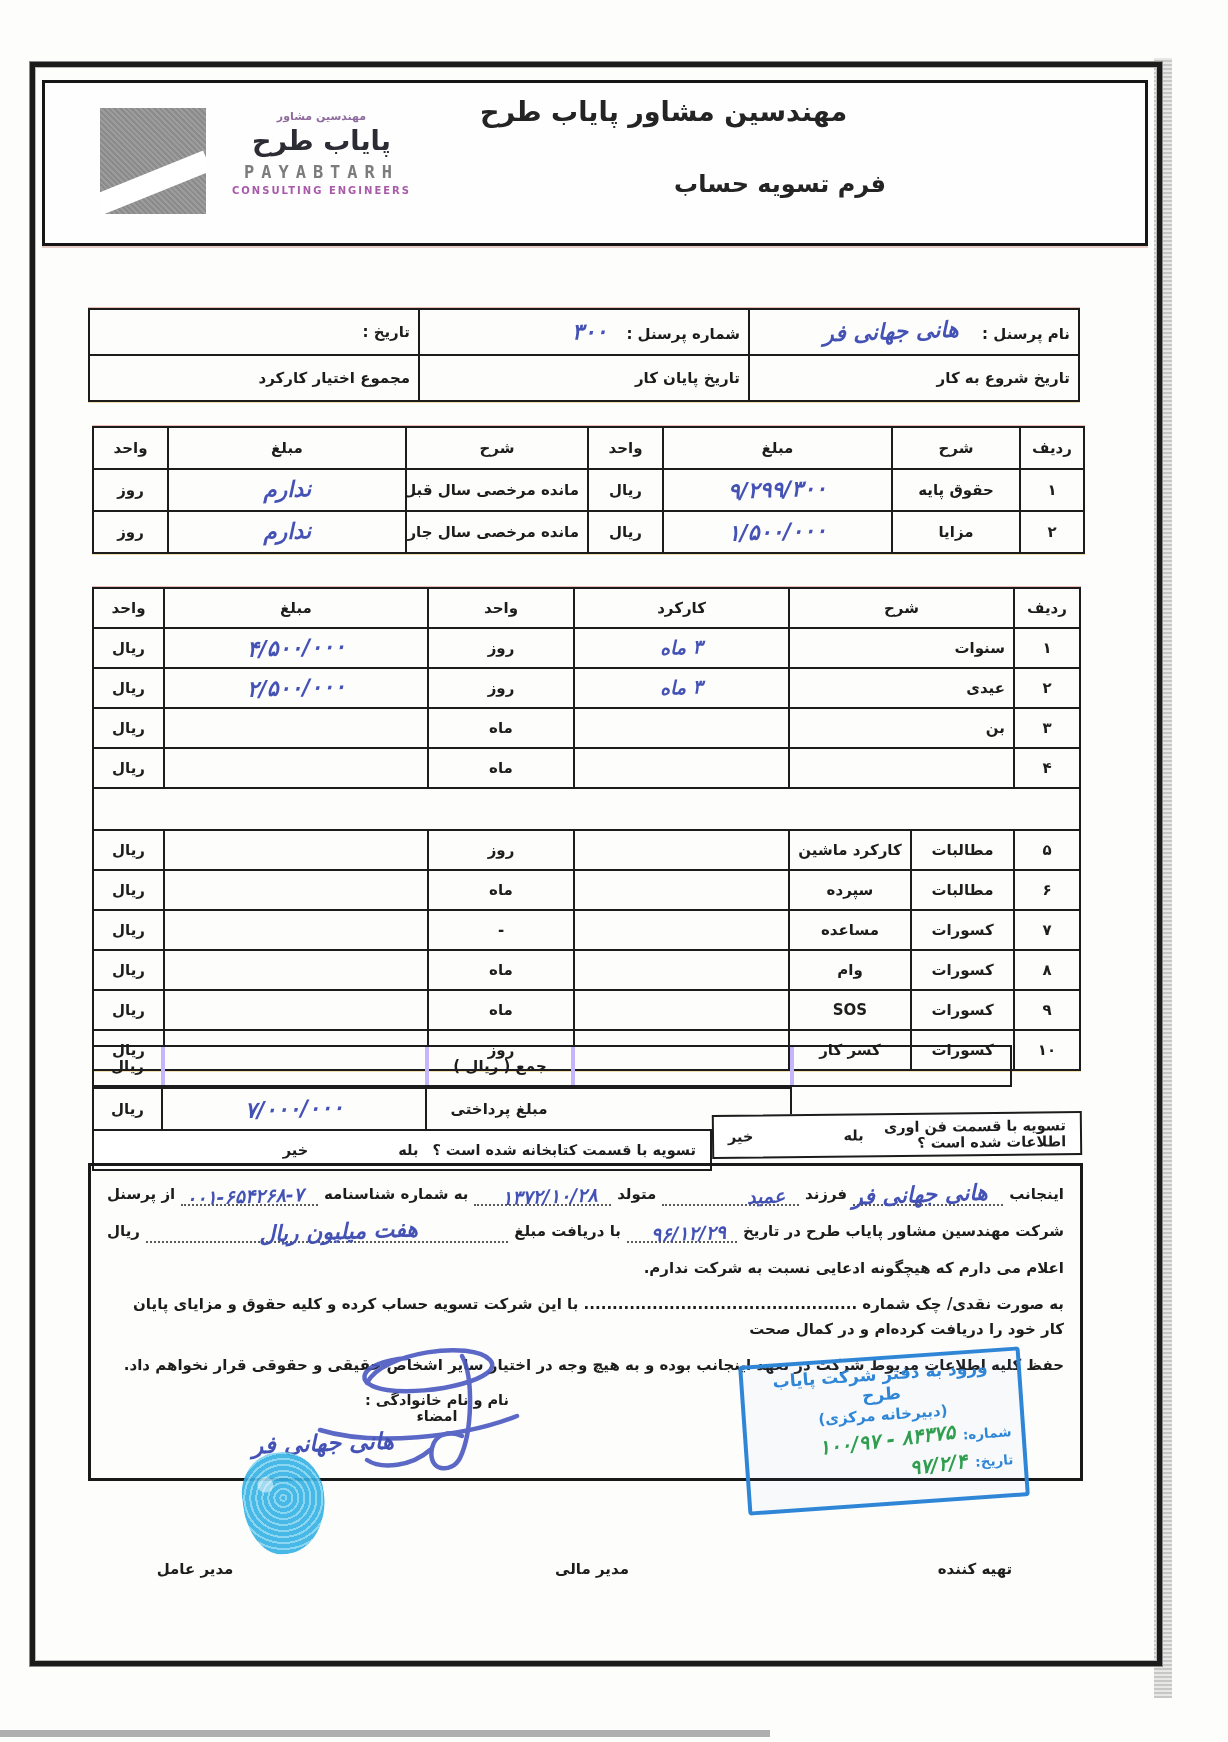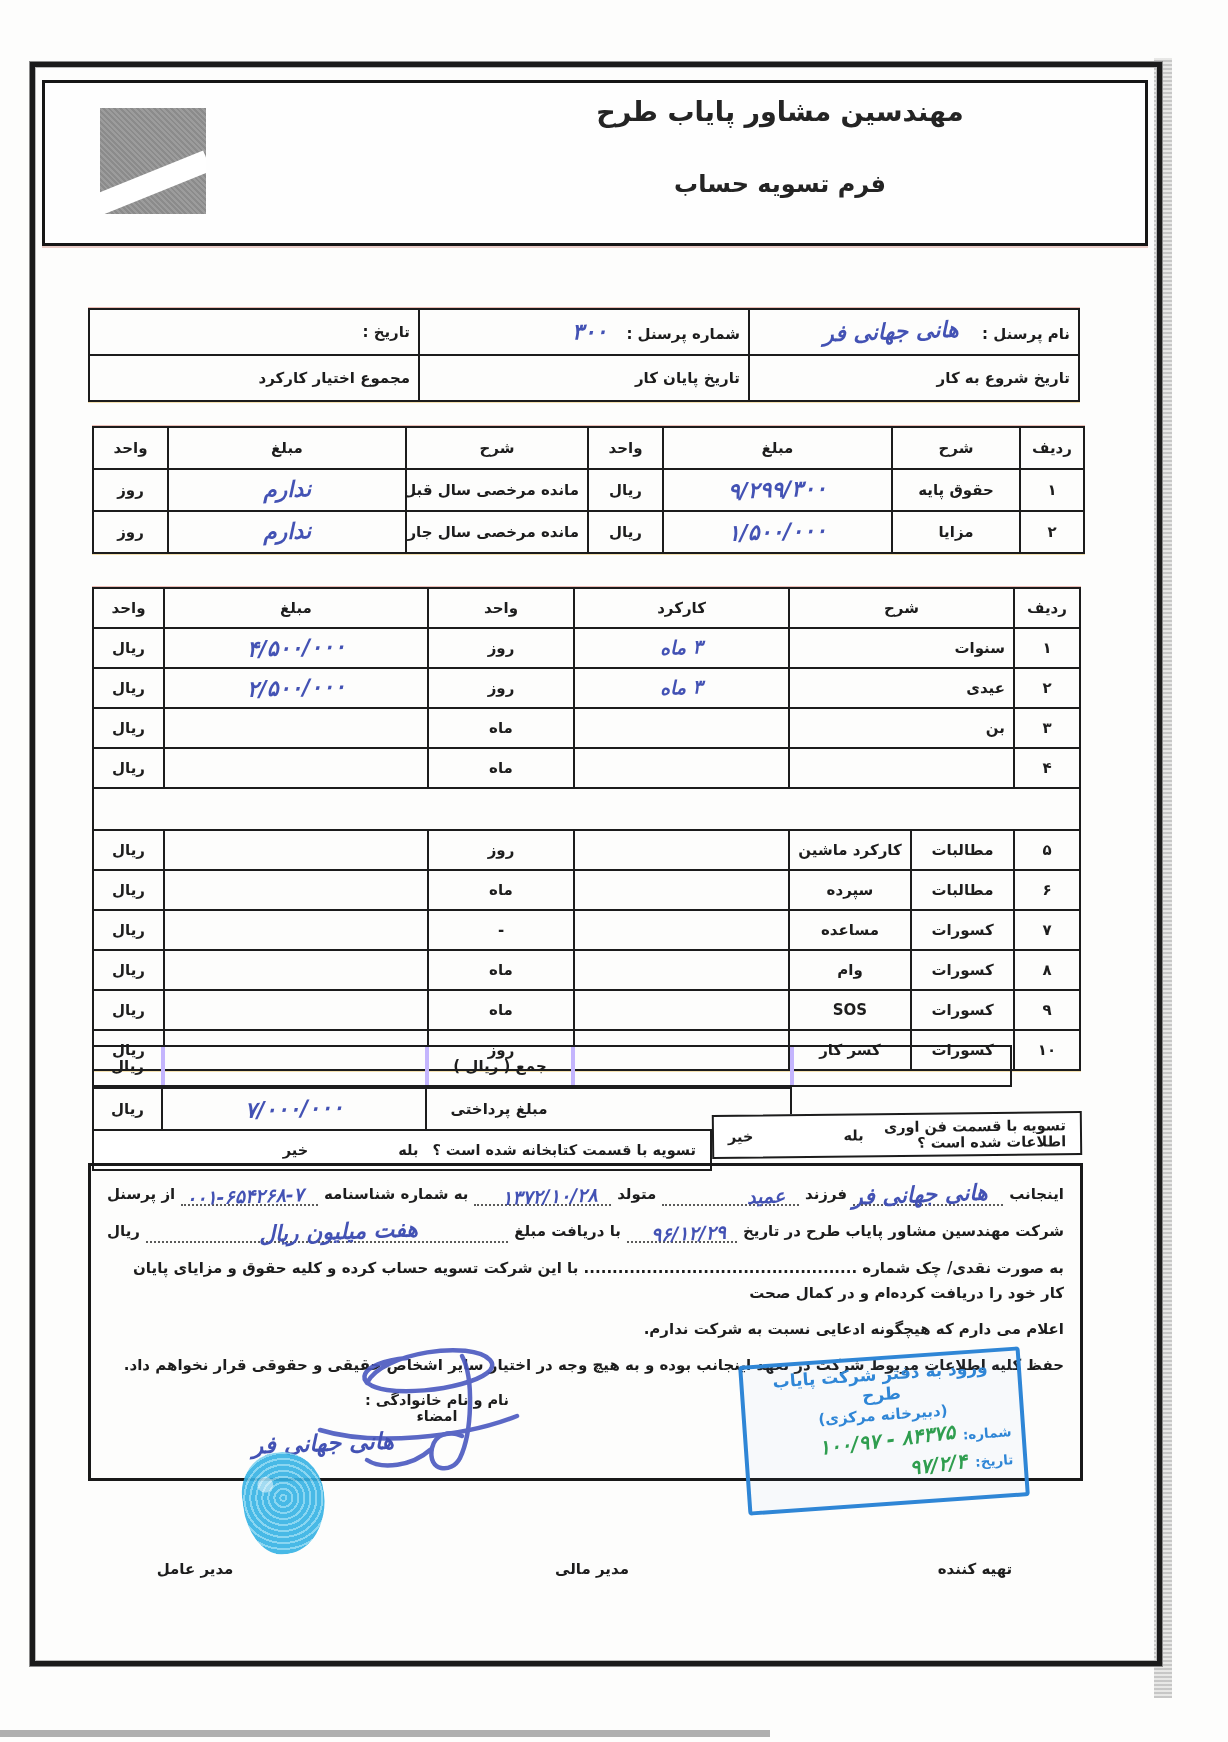--- a/index.html
+++ b/index.html
@@ -17,21 +17,21 @@
   
   .logo{position:absolute;left:100px;top:108px;width:106px;height:106px;background:
       repeating-linear-gradient(45deg,#8b8b8b 0 2px,#9c9c9c 2px 4px);overflow:hidden;}
   .logo .stripe{position:absolute;left:-18px;top:66px;width:130px;height:22px;background:#fff;
       transform:rotate(-22deg);}
   .brand{position:absolute;left:214px;top:110px;width:215px;text-align:center;direction:rtl;}
   .brand .fa-small{font-size:11px;color:#8e6a9d;font-weight:bold;letter-spacing:1px;}
   .brand .fa-big{font-size:27px;font-weight:bold;color:#2c2c34;margin-top:2px;}
   .brand .en{font-size:17px;font-weight:bold;color:#7c7c7c;letter-spacing:7px;margin-top:6px;font-family:"DejaVu Sans Mono","Liberation Mono",monospace;}
   .brand .en-sub{font-size:10px;font-weight:bold;color:#a85aa8;letter-spacing:2px;margin-top:3px;}
-  .doc-title{position:absolute;left:480px;top:96px;width:600px;text-align:center;
+  .doc-title{position:absolute;left:480px;top:96px;width:600px;text-align:left;
       font-size:27px;font-weight:bold;color:#242424;}
   .doc-subtitle{position:absolute;left:480px;top:170px;width:600px;text-align:center;
       font-size:24px;font-weight:bold;color:#242424;}
   
   table.grid{border-collapse:collapse;table-layout:fixed;direction:rtl;
       box-shadow:0 -1px 0 rgba(200,70,50,.35), 0 1px 0 rgba(230,180,60,.4);}
   table.grid td{border:2px solid #1c1c1c;padding:2px 8px;font-size:15px;font-weight:bold;
       vertical-align:middle;overflow:hidden;white-space:nowrap;}
   td.c{text-align:center;}
   td.r{text-align:right;}
@@ -103,20 +103,26 @@
 <div class="page">
 
   <div class="edge-right"></div>
   <div class="edge-bottom"></div>
   <div class="outer-frame"></div>
 
   <div class="header-box"></div>
   <div class="logo">
     <div class="stripe"></div>
   </div>
+  <div class="brand">
+    <div class="fa-small">مهندسین مشاور</div>
+    <div class="fa-big">پایاب طرح</div>
+    <div class="en">PAYABTARH</div>
+    <div class="en-sub">CONSULTING ENGINEERS</div>
+  </div>
   <div class="doc-title">مهندسین مشاور پایاب طرح</div>
   <div class="doc-subtitle">فرم تسویه حساب</div>
 
   <table class="grid t1">
     <colgroup>
         <col style="width:330px">
         <col style="width:330px">
         <col style="width:330px">
       </colgroup>
     <tbody>
@@ -345,22 +351,22 @@
       <span class="lbl">شرکت مهندسین مشاور پایاب طرح در تاریخ</span>
       <span class="dots" style="min-width:110px;flex:0 0 110px">
         <span class="hv hand small num">۹۶/۱۲/۲۹</span>
       </span>
       <span class="lbl">با دریافت مبلغ</span>
       <span class="dots">
         <span class="hv hand" style="right:25%">هفت میلیون ریال</span>
       </span>
       <span class="lbl">ریال</span>
     </div>
+    <div class="plain">اعلام می دارم که هیچگونه ادعایی نسبت به شرکت ندارم.</div>
     <div class="plain">به صورت نقدی/ چک شماره ................................................ با این شرکت تسویه حساب کرده و کلیه حقوق و مزایای پایان کار خود را دریافت کرده‌ام و در کمال صحت</div>
-    <div class="plain">اعلام می دارم که هیچگونه ادعایی نسبت به شرکت ندارم.</div>
     <div class="plain">حفظ کلیه اطلاعات مربوط شرکت در تعهد اینجانب بوده و به هیچ وجه در اختیار سایر اشخاص حقیقی و حقوقی قرار نخواهم داد.</div>
   </div>
 
   <div class="sign-label">نام و نام خانوادگی : امضاء</div>
 
   <svg class="sig-svg" viewBox="0 0 210 145">
     <g fill="none" stroke="#4a58c0" stroke-width="4.5" stroke-linecap="round" opacity="0.9">
       <path d="M55,45 C70,14 160,2 178,22 C194,40 120,58 75,52 C40,47 45,25 95,20"></path>
       <path d="M150,18 C162,40 160,95 148,120 C140,136 115,134 120,110 C123,96 138,92 150,98"></path>
       <path d="M8,92 C60,108 150,100 205,78"></path>

